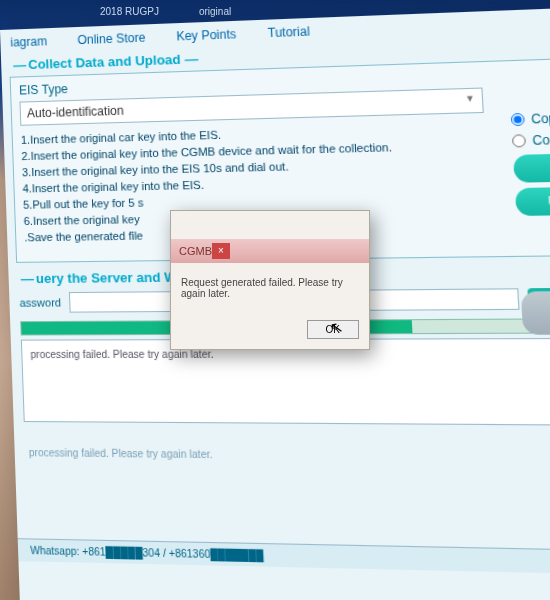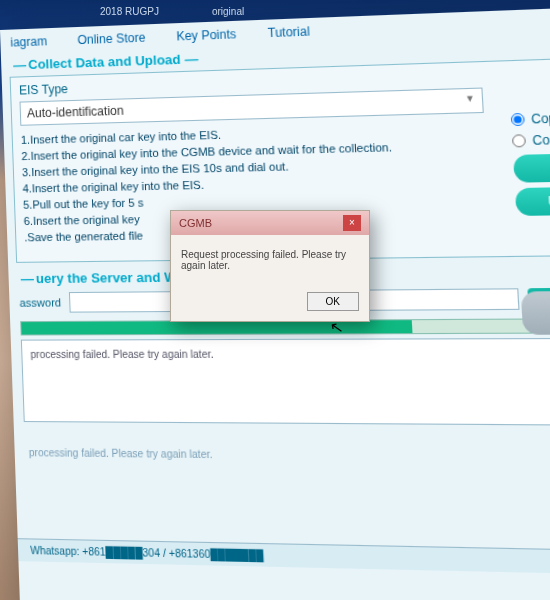--- a/index.html
+++ b/index.html
@@ -22,27 +22,27 @@
   .pill-btn.grey { background: linear-gradient(180deg, #bfc9d0, #a0aeb8); }
   .pass-row { display: flex; align-items: center; gap: 8px; padding: 4px 10px 8px; }
   .pass-row label { font-size: 11px; color: #006688; }
   .pass-row input { flex: 1; border: 1px solid #99bbcc; padding: 3px 5px; font-size: 11px; background: #fff; }
   .copy-btn { background: #14b8a6; color: #fff; border: none; border-radius: 4px; padding: 4px 14px; font-size: 11px; cursor: pointer; }
   .progress { height: 14px; background: linear-gradient(90deg, #10b981 0%, #10b981 70%, #d0e8dc 70%); margin: 0 10px 4px; border: 1px solid #88c0b0; }
   .log { border: 1px solid #99bbcc; background: #fff; margin: 4px 10px; padding: 8px; font-family: "Consolas", monospace; font-size: 10px; color: #556; height: 80px; }
   .log2 { font-size: 10px; color: #7da0b8; padding: 20px 14px 6px; }
   .footer { position: absolute; bottom: 50px; left: 0; right: 0; background: #d8ecf4; border-top: 1px solid #99bbcc; padding: 5px 12px; font-size: 10px; color: #006688; display: flex; justify-content: space-between; }
   .modal { position: absolute; top: 210px; left: 170px; width: 200px; background: #f4f0ec; border: 1px solid #b0a898; box-shadow: 4px 6px 18px rgba(0,0,0,0.4); z-index: 50; }
-  .modal-title { background: linear-gradient(180deg, #f0c8c8, #e0a8a8); padding: 4px 8px; font-size: 11px; color: #803030; display: flex; justify-content: space-between; align-items: center; }
+  .modal-title { background: linear-gradient(180deg, #f0c8c8, #e0a8a8); padding: 4px 8px; font-size: 11px; color: #803030; display: flex; align-items: center; margin-top: 28px; }
   .modal-close { background: #c44; color: #fff; width: 18px; height: 16px; font-size: 10px; text-align: center; line-height: 16px; cursor: pointer; }
   .modal-body { padding: 14px 10px; font-size: 10px; color: #444; }
   .modal-footer { text-align: right; padding: 6px 10px 10px; }
   .modal-ok { border: 1px solid #999; background: #f0f0f0; padding: 3px 18px; font-size: 10px; cursor: pointer; }
   .cursor { position: absolute; top: 318px; left: 330px; font-size: 16px; color: #000; z-index: 60; transform: rotate(-10deg); }
-  .toptext { position: absolute; top: 6px; left: 100px; color: #cfe0f4; font-size: 10px; display: flex; gap: 53px; }
+  .toptext { position: absolute; top: 6px; left: 100px; color: #cfe0f4; font-size: 10px; display: flex; gap: 40px; }
 </style>
 </head>
 <body>
 
 <div class="toptext">
   <span>2018 RUGPJ</span>
   <span>original</span>
 </div>
 
 <div class="app">
@@ -101,19 +101,19 @@
     <span>Whatsapp: +861█████304 / +861360███████</span>
 
   </div>
 </div>
 
 <div class="modal">
   <div class="modal-title">
     <span>CGMB</span>
     <span class="modal-close">×</span>
   </div>
-  <div class="modal-body">Request processing failed. Please try again later.</div>
+  <div class="modal-body">Request generated failed. Please try again later.</div>
   <div class="modal-footer">
     <button class="modal-ok">OK</button>
   </div>
 </div>
 
 <div class="cursor">↖</div>
 
 </body></html>

